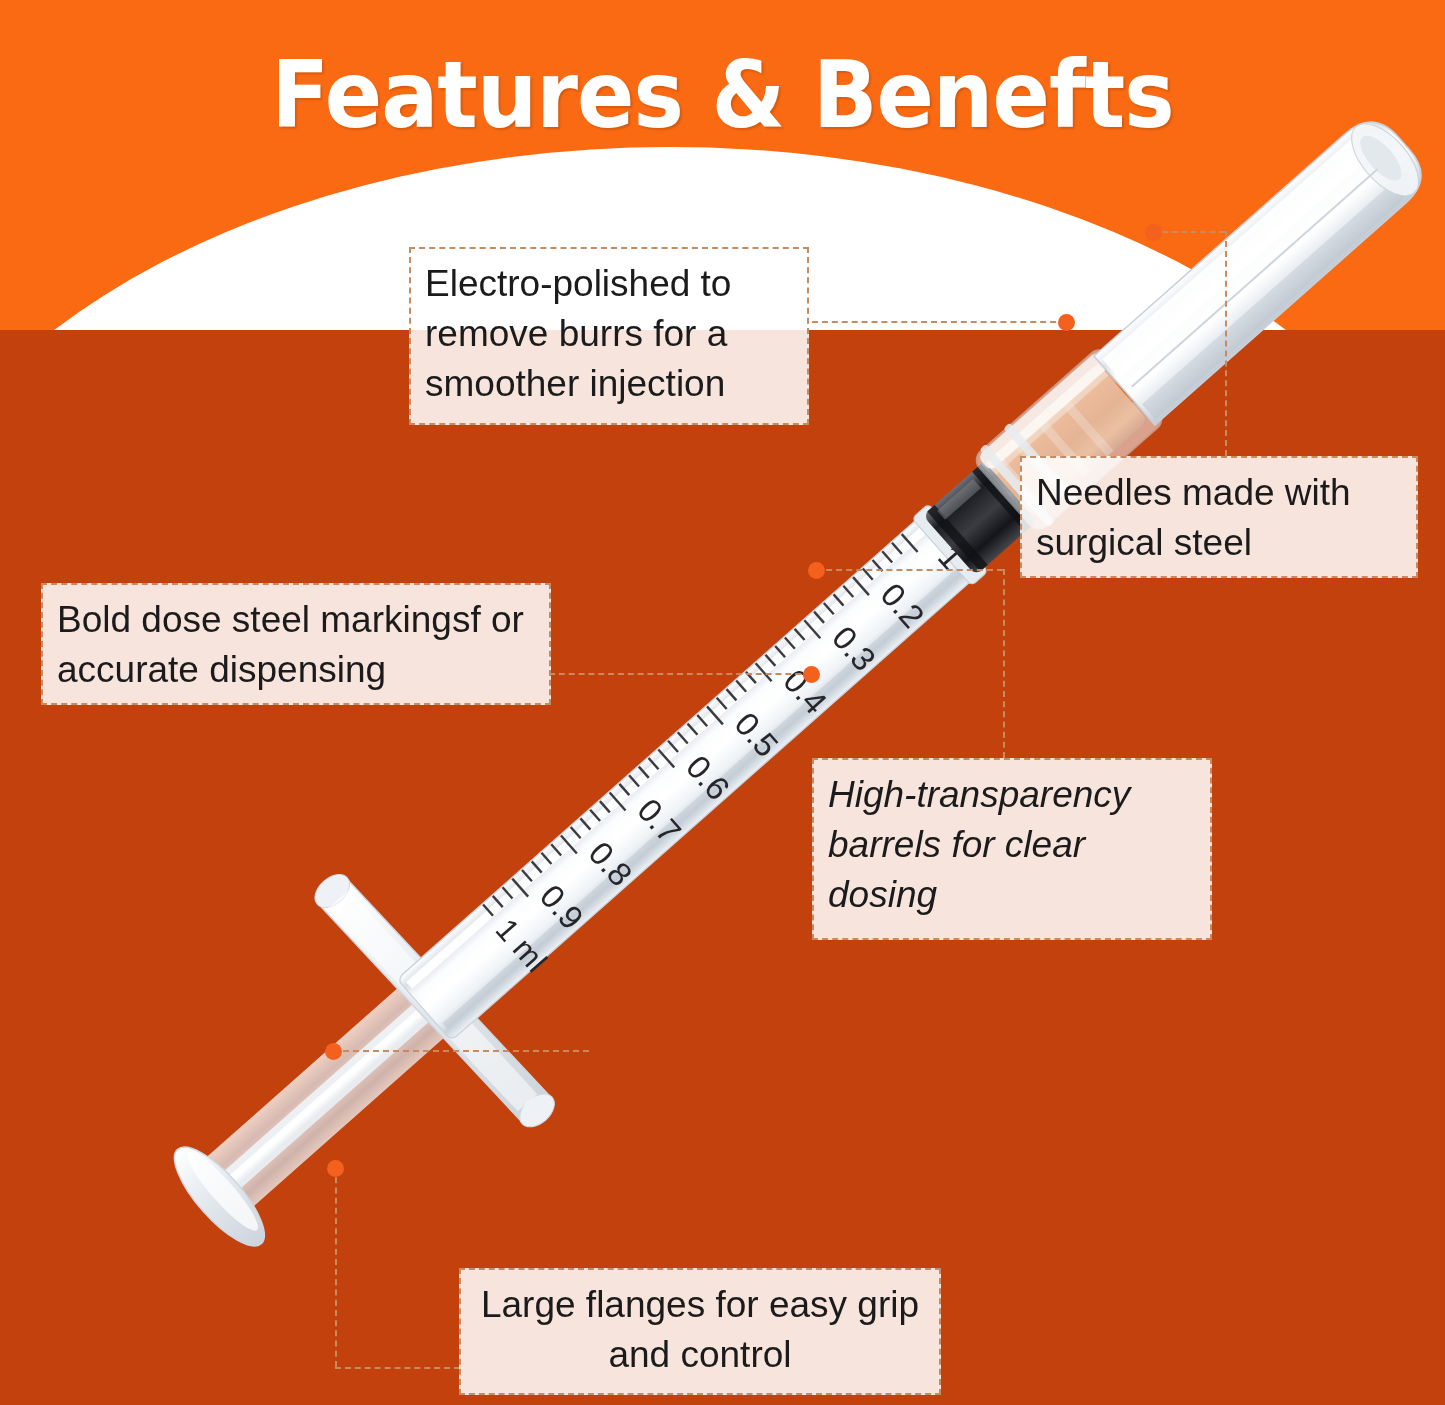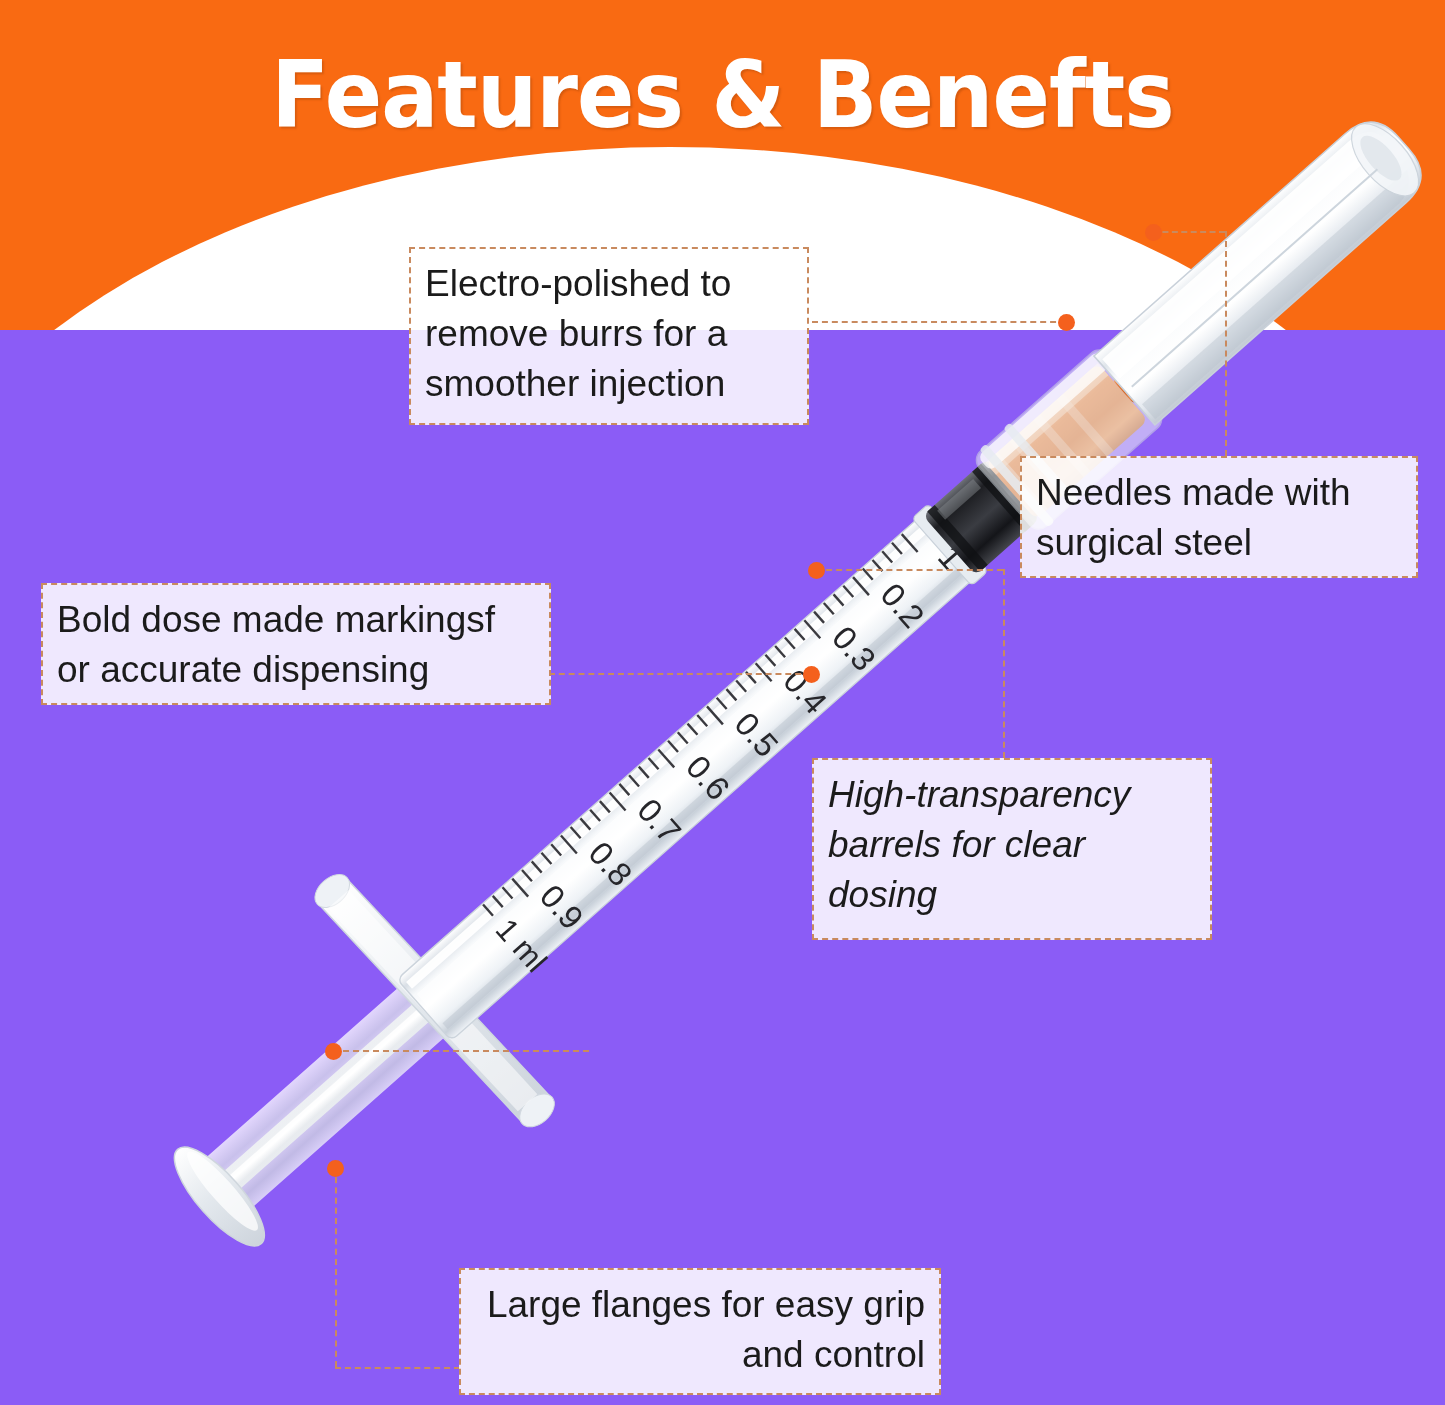--- a/index.html
+++ b/index.html
@@ -9,21 +9,21 @@
     background: #ffffff;
   }
   body {
     font-family: "Liberation Sans", sans-serif;
   }
 
   #stage {
     position: relative;
     width: 1445px;
     height: 1405px;
-    background: #8b5cf6;
+    background: #c2410c;
     overflow: hidden;
   }
 
   
   .banner {
     position: absolute;
     left: 0;
     top: 0;
     width: 1445px;
     height: 330px;
@@ -75,21 +75,21 @@
     box-sizing: border-box;
     border: 2px dashed #c98a5e;
     background: rgba(255,255,255,0.86);
     color: #1b1b1b;
     font-family: "Liberation Sans", sans-serif;
     font-size: 37px;
     line-height: 1.35;
     padding: 10px 14px 12px 14px;
     z-index: 8;
   }
-  .callout.center { text-align: right; }
+  .callout.center { text-align: center; }
 
   
   .lead-h, .lead-v {
     position: absolute;
     z-index: 7;
   }
   .lead-h {
     border-top: 2px dashed #c98a5e;
     height: 0;
   }
@@ -324,20 +324,20 @@
   <div class="dot" style="left:333px; top:1051px;"></div>
 
   <div class="lead-v" style="left:335px; top:1167px; height:200px;"></div>
   <div class="lead-h" style="left:335px; top:1367px; width:125px;"></div>
   <div class="dot" style="left:335px; top:1168px;"></div>
 
   <div class="callout" style="left:409px; top:247px; width:400px; height:178px;">Electro-polished to remove burrs for a smoother injection</div>
 
   <div class="callout" style="left:1020px; top:456px; width:398px; height:122px;">Needles made with surgical steel</div>
 
-  <div class="callout" style="left:41px; top:583px; width:510px; height:122px;">Bold dose made markingsf or accurate dispensing</div>
+  <div class="callout" style="left:41px; top:583px; width:510px; height:122px;">Bold dose steel markingsf or accurate dispensing</div>
 
   <div class="callout" style="left:812px; top:758px; width:400px; height:182px;font-style:italic;">High-transparency barrels for clear dosing</div>
 
 
   <div class="callout center" style="left:459px; top:1268px; width:482px; height:127px;">Large flanges for easy grip and control</div>
 
 </div>
 
 </body></html>

